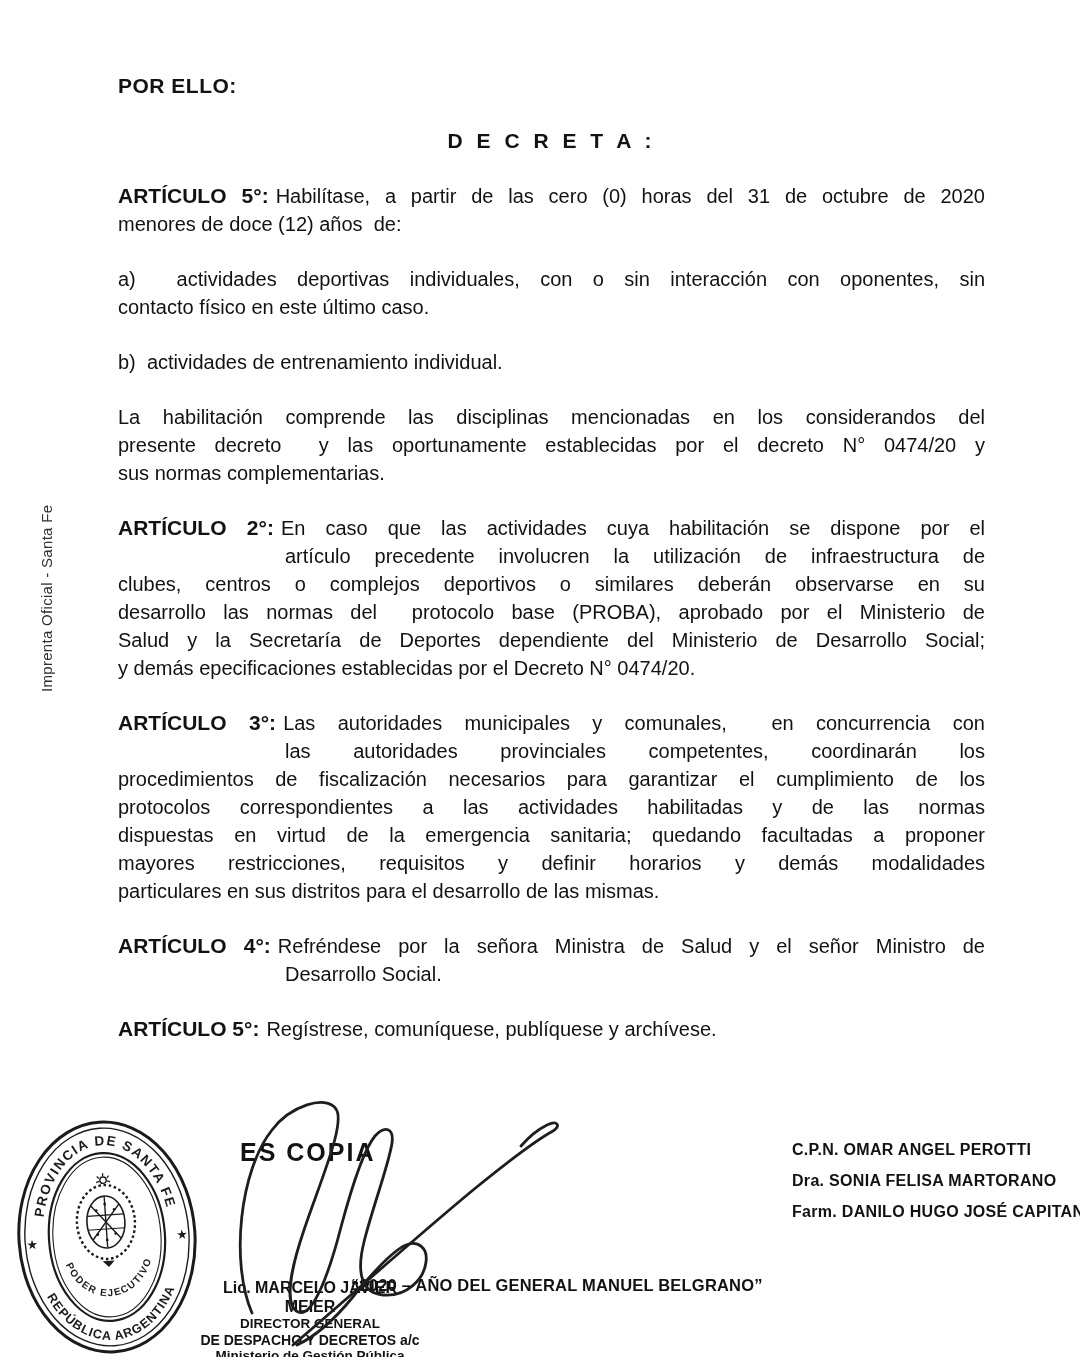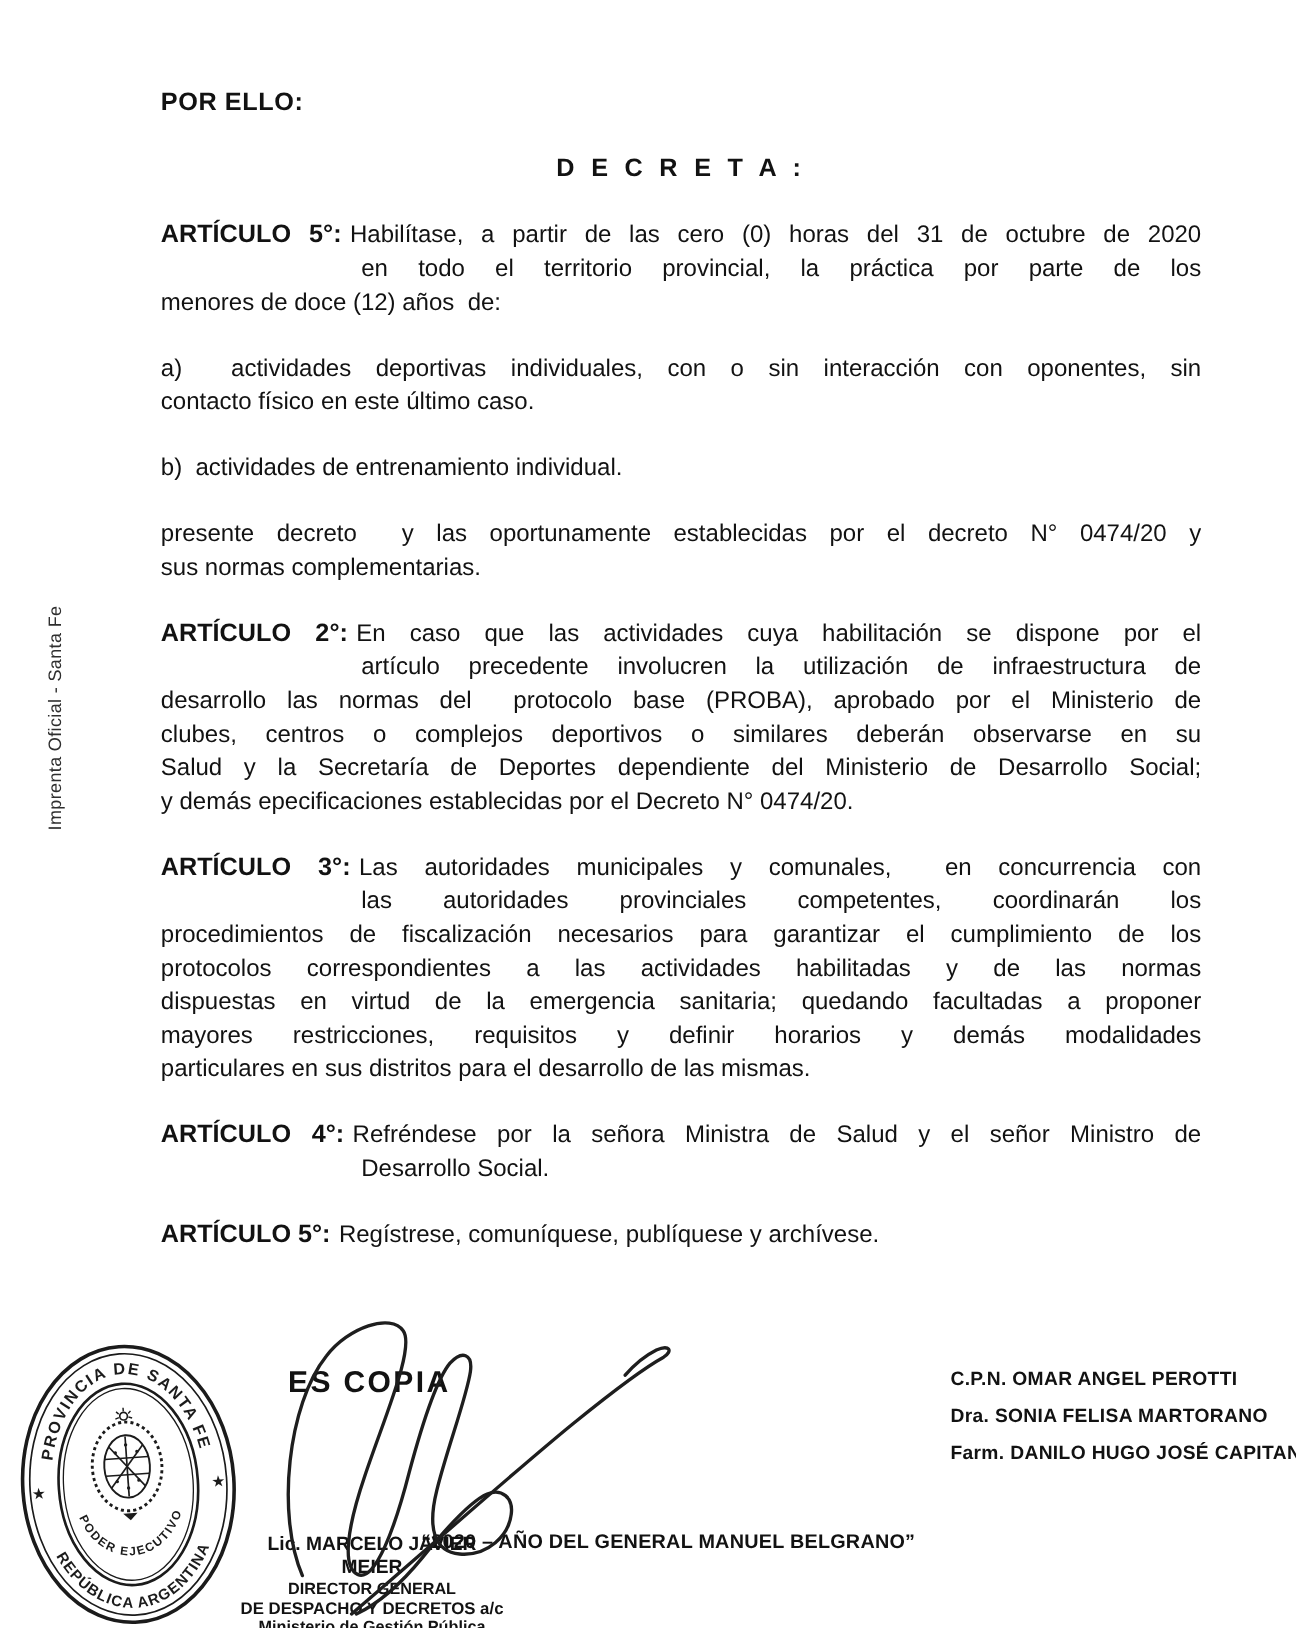--- a/index.html
+++ b/index.html
@@ -1,21 +1,21 @@
 <!DOCTYPE html>
 <html><head>
 <meta charset="utf-8">
 <style>
   html,body{margin:0;padding:0;background:#e8e8e8;}
   #page{
     position:relative;width:1080px;height:1357px;background:#ffffff;
     overflow:hidden;font-family:"Liberation Sans",sans-serif;color:#121212;
   }
   
-  #doc-flow{position:absolute;left:134px;top:72px;width:867px;}
+  #doc-flow{position:absolute;left:118px;top:72px;width:867px;}
   .h-left{font-size:21px;font-weight:700;line-height:28px;letter-spacing:.5px;}
   .h-center{margin-top:27px;text-align:center;font-size:21px;font-weight:700;line-height:28px;letter-spacing:1px;}
   .h-decreta{letter-spacing:4px;}
   .para{margin-top:27px;}
   .ln{font-size:20px;line-height:28px;height:28px;overflow:hidden;}
   .ln.just{text-align:justify;text-align-last:justify;}
   .ln.ind{padding-left:167px;}
   .lbl{font-weight:700;font-size:21px;}
   .ltext{padding-left:7px;}
   
@@ -40,39 +40,39 @@
 <div id="page">
 
   <div id="side-note">Imprenta Oficial - Santa Fe</div>
 
   <div id="doc-flow">
     <div class="h-left">POR ELLO:</div>
     <div class="h-center h-decreta">D E C R E T A :</div>
 
   <div class="para">
         <div class="ln just"><span class="lbl">ARTÍCULO 5°:</span><span class="ltext">Habilítase, a partir de las cero (0) horas del 31 de octubre de 2020</span></div>
-        <div class="ln just ind">en todo el territorio provincial, la práctica por parte de los</div>
         <div class="ln">menores de doce (12) años&nbsp; de:</div>
       </div>
       <div class="para">
         <div class="ln just">a)&nbsp; actividades deportivas individuales, con o sin interacción con oponentes, sin</div>
         <div class="ln">contacto físico en este último caso.</div>
       </div>
       <div class="para">
         <div class="ln">b)&nbsp; actividades de entrenamiento individual.</div>
       </div>
       <div class="para">
+        <div class="ln just">La habilitación comprende las disciplinas mencionadas en los considerandos del</div>
         <div class="ln just">presente decreto&nbsp; y las oportunamente establecidas por el decreto N° 0474/20 y</div>
         <div class="ln">sus normas complementarias.</div>
       </div>
       <div class="para">
         <div class="ln just"><span class="lbl">ARTÍCULO 2°:</span><span class="ltext">En caso que las actividades cuya habilitación se dispone por el</span></div>
         <div class="ln just ind">artículo precedente involucren la utilización de infraestructura de</div>
+        <div class="ln just">clubes, centros o complejos deportivos o similares deberán observarse en su</div>
         <div class="ln just">desarrollo las normas del&nbsp; protocolo base (PROBA), aprobado por el Ministerio de</div>
-        <div class="ln just">clubes, centros o complejos deportivos o similares deberán observarse en su</div>
         <div class="ln just">Salud y la Secretaría de Deportes dependiente del Ministerio de Desarrollo Social;</div>
         <div class="ln">y demás epecificaciones establecidas por el Decreto N° 0474/20.</div>
       </div>
       <div class="para">
         <div class="ln just"><span class="lbl">ARTÍCULO 3°:</span><span class="ltext">Las autoridades municipales y comunales,&nbsp; en concurrencia con</span></div>
         <div class="ln just ind">las autoridades provinciales competentes, coordinarán los</div>
         <div class="ln just">procedimientos de fiscalización necesarios para garantizar el cumplimiento de los</div>
         <div class="ln just">protocolos correspondientes a las actividades habilitadas y de las normas</div>
         <div class="ln just">dispuestas en virtud de la emergencia sanitaria; quedando facultadas a proponer</div>
         <div class="ln just">mayores restricciones, requisitos y definir horarios y demás modalidades</div>

